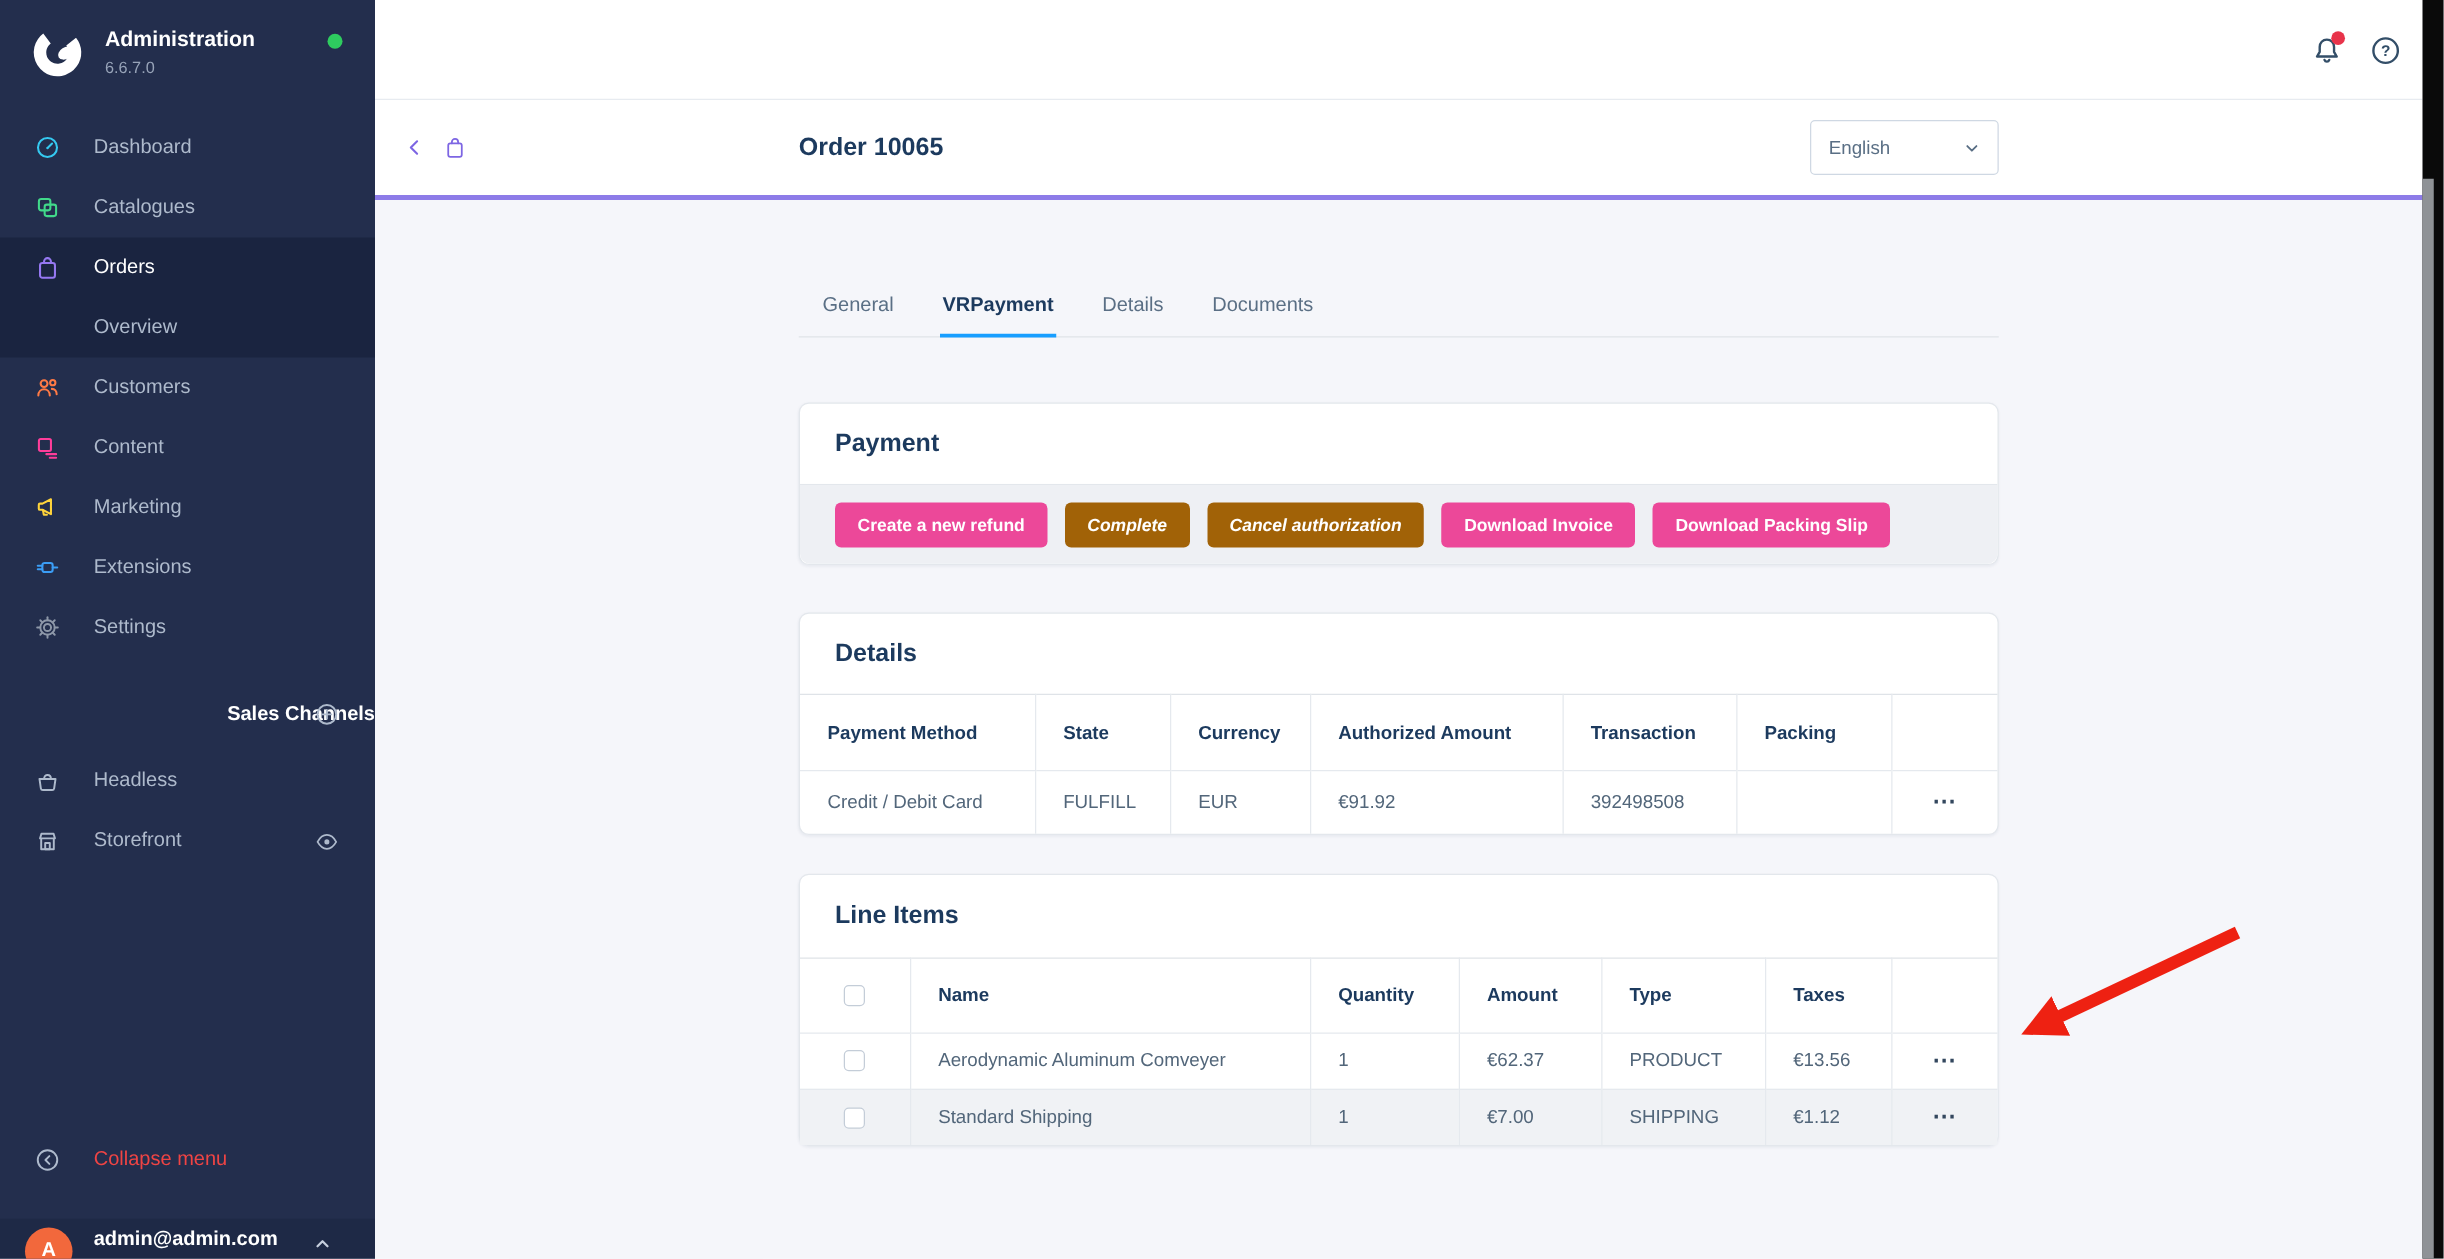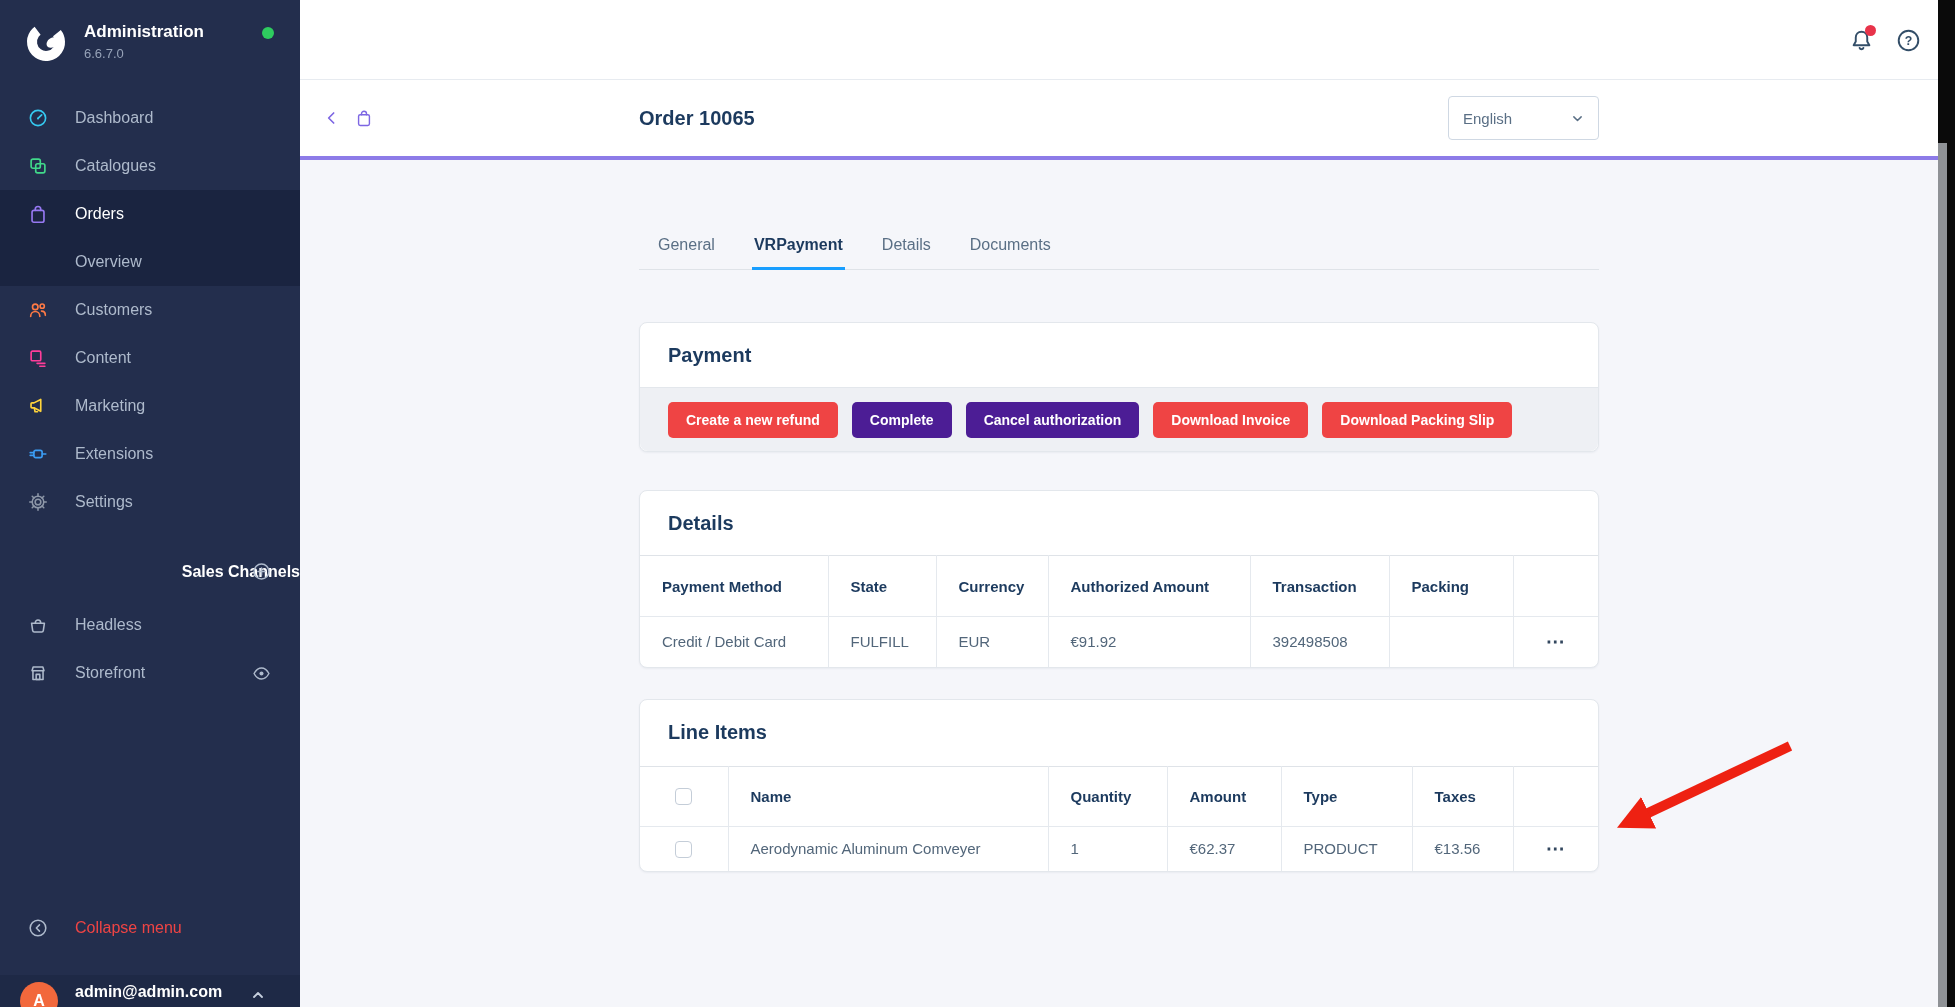--- a/index.html
+++ b/index.html
@@ -72,23 +72,23 @@
   .tabs { margin-top:76px; display:flex; gap:35px; padding-left:17px; border-bottom:1px solid #dfe3e8; }
   .tab { font-size:16px; color:#5a6f85; padding:0 2px 13px 2px; border-bottom:3px solid transparent; margin-bottom:-1px; cursor:pointer; }
   .tab.active { color:#1c3a5e; font-weight:bold; border-bottom-color:#189eff; }
 
   .card { background:#fff; border:1px solid #e3e7ec; border-radius:8px; box-shadow:0 1px 2px rgba(20,40,80,.05); }
   .card-title-row { height:64px; display:flex; align-items:center; padding:0 28px; font-size:20px; font-weight:bold; color:#1c3a5e; }
 
   .payment-card { margin-top:52px; }
   .payment-footer { height:64px; background:#eef0f4; border-top:1px solid #e3e7ec; border-radius:0 0 8px 8px;
                     display:flex; align-items:center; padding:0 28px; gap:14px; }
-  .btn { height:36px; padding:0 18px; border:none; border-radius:5px; background:#ef4444; color:#fff;
+  .btn { height:36px; padding:0 18px; border:none; border-radius:5px; background:#ec4899; color:#fff;
          font-size:14px; font-weight:bold; font-family:inherit; cursor:pointer; }
-  .btn.disabled { background:#4c1d95; cursor:default; }
+  .btn.disabled { background:#a16207; cursor:default;font-style:italic; }
 
   .details-card { margin-top:38px; }
   .li-card { margin-top:31px; }
   .li-card .card-title-row { height:66px; }
 
   table { width:100%; border-collapse:collapse; font-size:15px; table-layout:fixed; }
   thead th { height:61px; border-top:1px solid #dfe3e8; border-right:1px solid #e5e9ee; font-weight:bold; color:#1c3a5e;
              text-align:left; padding-left:22px; }
   .li-card thead th { height:60px; }
   thead th:last-child, tbody td:last-child { border-right:none; }
@@ -409,20 +409,29 @@
           <tbody>
             <tr>
               <td class="check-cell"><span class="checkbox"></span></td>
               <td>Aerodynamic Aluminum Comveyer</td>
               <td>1</td>
               <td>€62.37</td>
               <td>PRODUCT</td>
               <td>€13.56</td>
               <td class="menu-cell"><span class="ctx-btn">⋯</span></td>
             </tr>
+            <tr class="striped">
+              <td class="check-cell"><span class="checkbox"></span></td>
+              <td>Standard Shipping</td>
+              <td>1</td>
+              <td>€7.00</td>
+              <td>SHIPPING</td>
+              <td>€1.12</td>
+              <td class="menu-cell"><span class="ctx-btn">⋯</span></td>
+            </tr>
           </tbody>
         </table>
       </section>
 
     </div>
   </div>
 </div>
 
 <div class="scroll-strip">
   <div class="scroll-thumb"></div>

